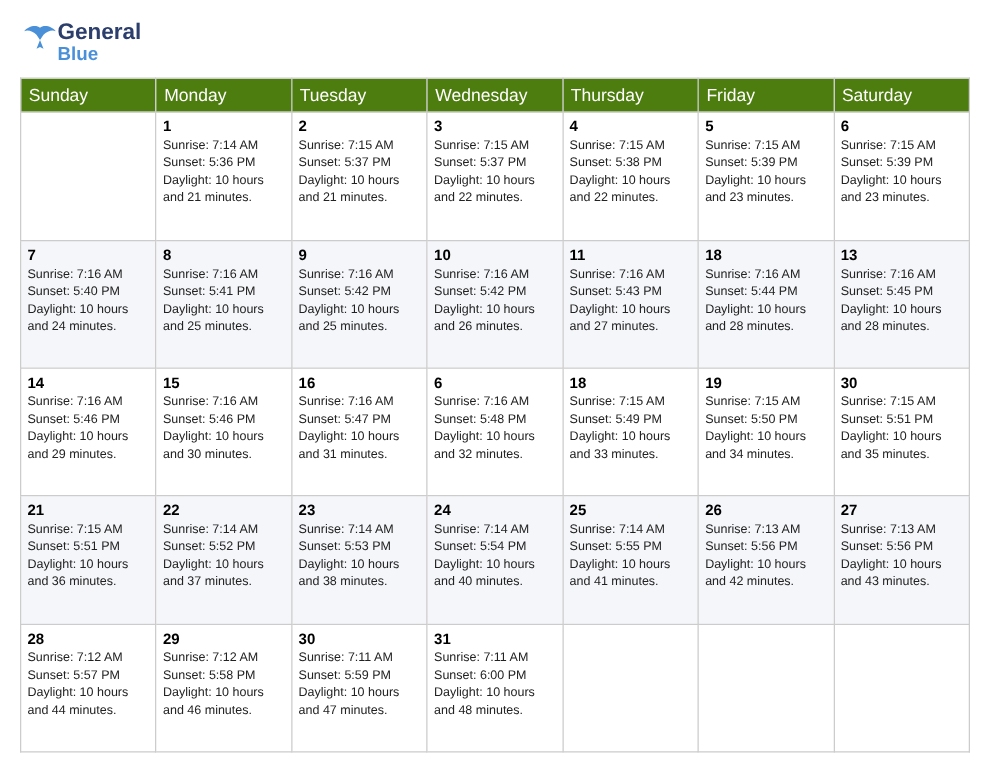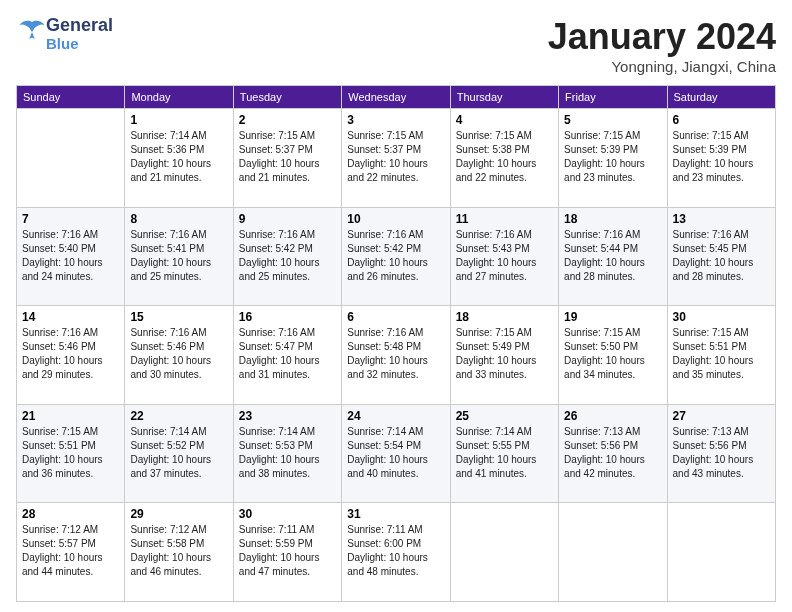--- a/index.html
+++ b/index.html
@@ -44,25 +44,25 @@
       font-size: 15px;
       color: #444;
     }
     .calendar {
       flex: 1;
       border-collapse: collapse;
       width: 100%;
       font-size: 11px;
     }
     .calendar th {
-      background-color: #4c1d95;
+      background-color: #4d7c0f;
       color: #fff;
       text-align: left;
       padding: 5px 6px;
-      font-size: 11px;
+      font-size: 14px;
       font-weight: normal;
       border: 1px solid #ccc;
     }
     .calendar td {
       border: 1px solid #ccc;
       vertical-align: top;
       padding: 4px 5px;
       width: calc(100% / 7);
       height: 85px;
       background: #fff;
@@ -95,24 +95,20 @@
         <svg class="logo-bird" viewBox="0 0 40 36" xmlns="http://www.w3.org/2000/svg">
           <path d="M20 4 C24 0, 34 2, 38 8 C34 6, 28 8, 24 12 L20 18 L16 12 C12 8, 6 6, 2 8 C6 2, 16 0, 20 4Z" fill="#4a90d9"></path>
           <path d="M20 18 L16 28 L20 26 L24 28 Z" fill="#4a90d9"></path>
         </svg>
       </div>
       <div>
         <div style="font-size:18px;font-weight:bold;color:#2c3e6b;line-height:1.1;">General</div>
         <div style="font-size:15px;font-weight:bold;color:#4a90d9;line-height:1.1;">Blue</div>
       </div>
     </div>
-    <div class="title-block">
-      <div class="month-title">January 2024</div>
-      <div class="location">Yongning, Jiangxi, China</div>
-    </div>
   </div>
 
   <table class="calendar">
     <thead>
       <tr>
         <th>Sunday</th>
         <th>Monday</th>
         <th>Tuesday</th>
         <th>Wednesday</th>
         <th>Thursday</th>

